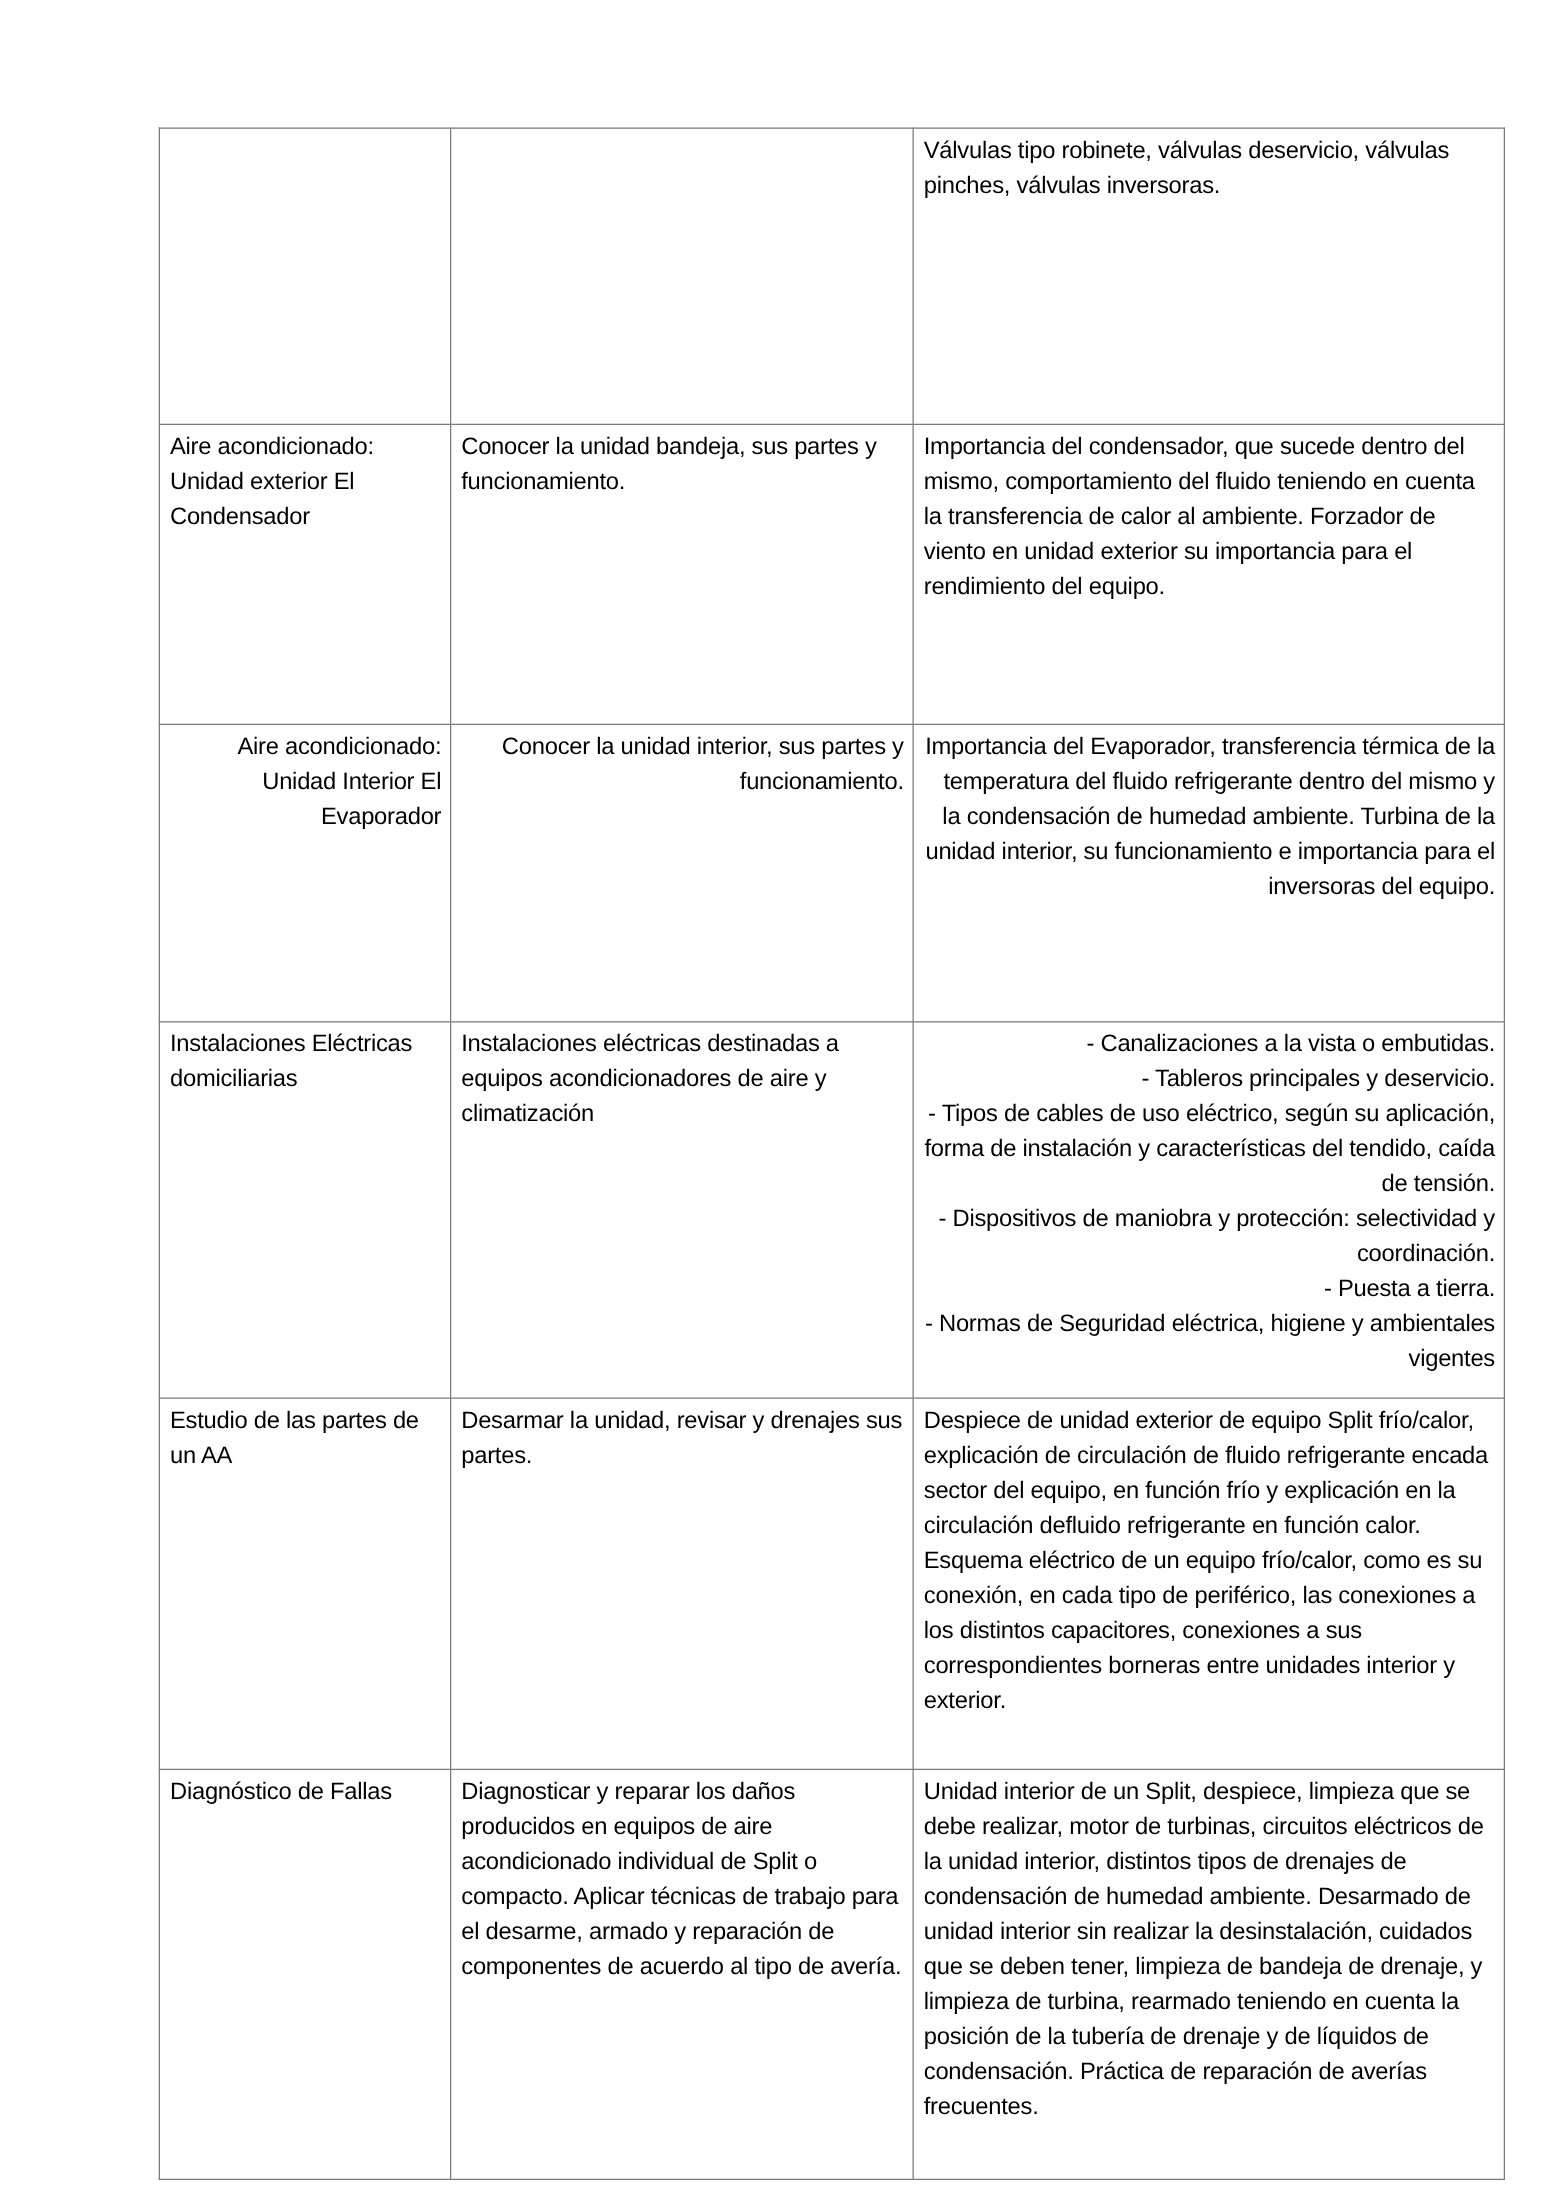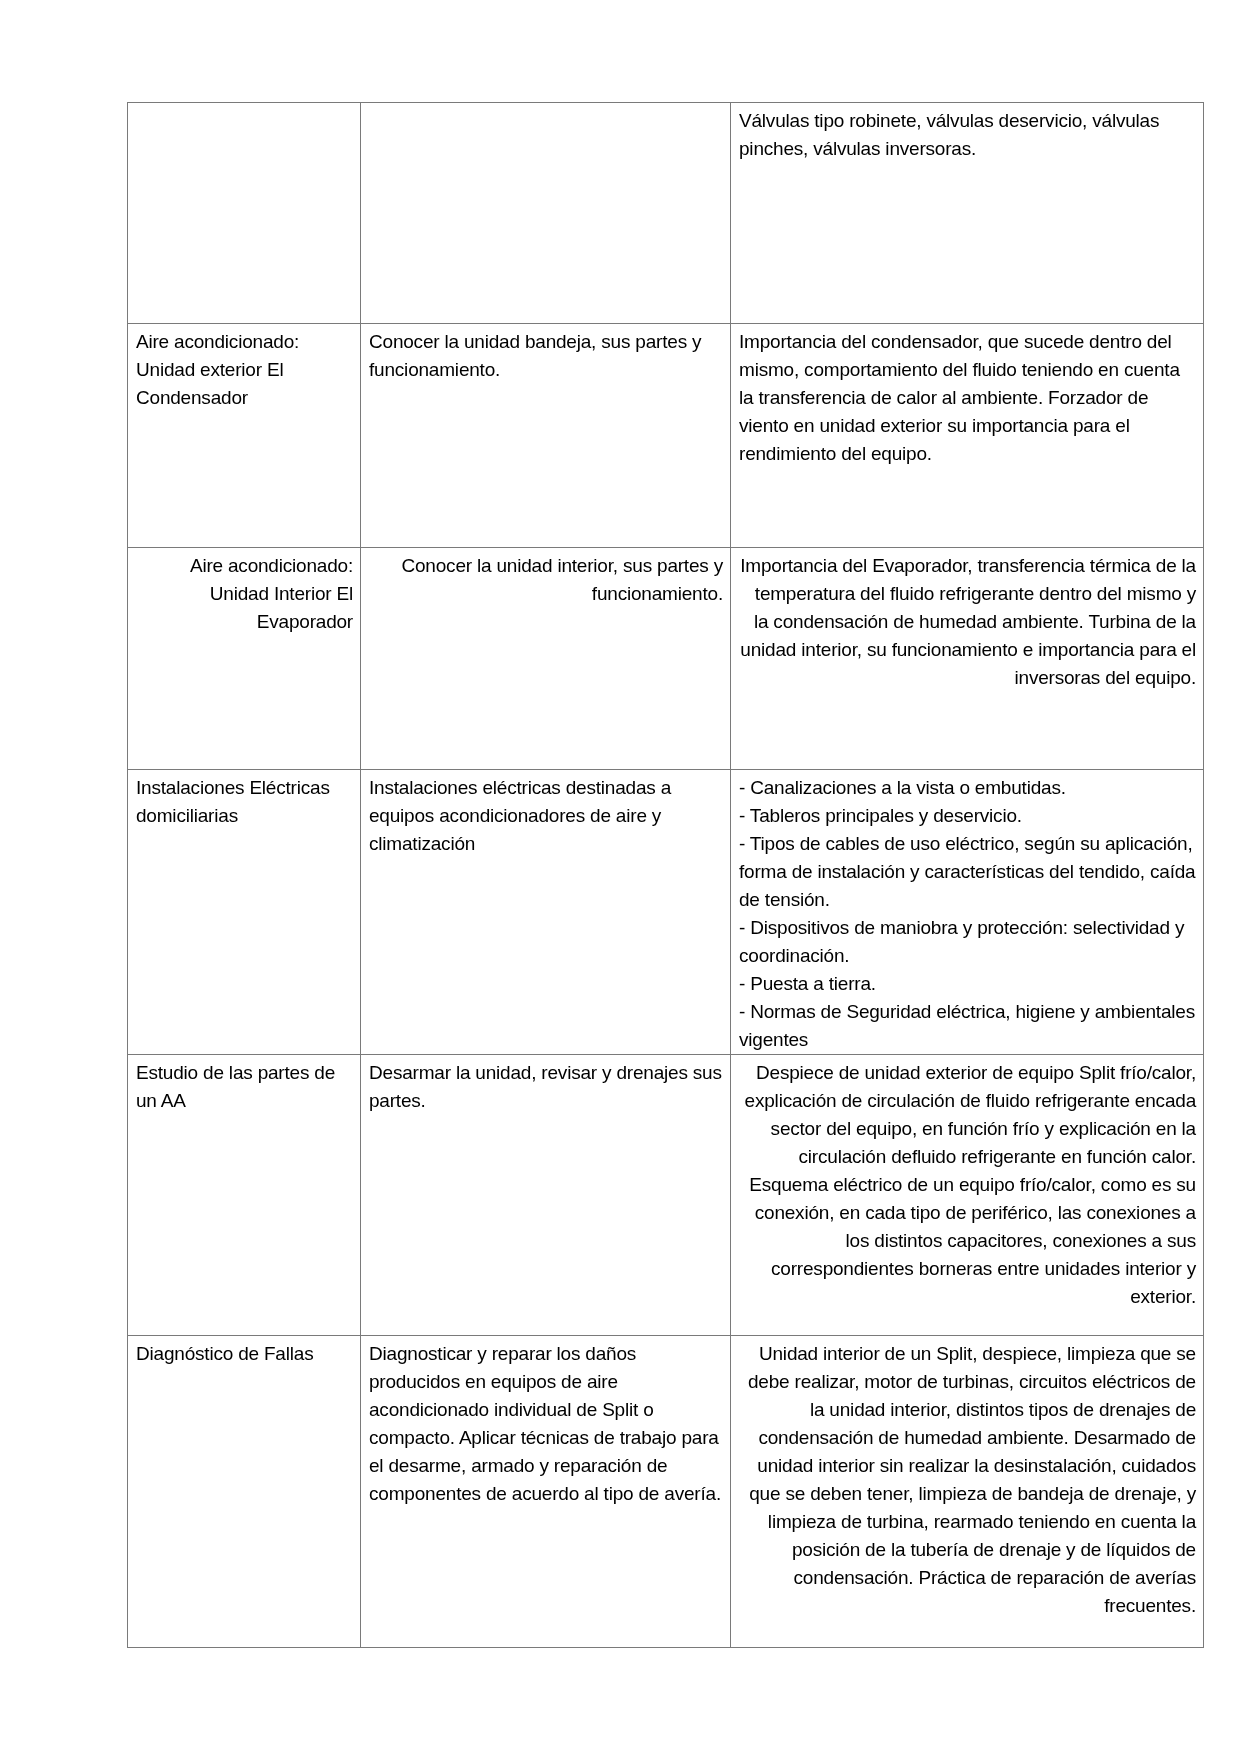--- a/index.html
+++ b/index.html
@@ -30,32 +30,32 @@
       width: 1076px;
       border-collapse: collapse;
       table-layout: fixed;
     }
     table.curriculum col.c1 { width: 233px; }
     table.curriculum col.c2 { width: 370px; }
     table.curriculum col.c3 { width: 473px; }
     table.curriculum td {
       border: 1.5px solid #7a7a7a;
       vertical-align: top;
-      padding: 4px 7px 0 8px;
+      padding: 4px 7px 16px 8px;
       font-size: 19px;
       line-height: 28px;
       letter-spacing: -0.2px;
       word-wrap: break-word;
     }
     table.curriculum td.col2 {
       border-left: 1.5px solid #222222;
     }
-    td.bullets { line-height: 25px; padding-top: 2px; }
+    td.bullets { line-height: 25px; padding-top: 2px; text-align: right; }
     td.bullets .line { display: block; }
-    td.dense { line-height: 25px; padding-top: 2px; text-align: right; }
+    td.dense { line-height: 25px; padding-top: 2px; }
     tr.r1 td { height: 216px; }
     tr.r2 td { height: 219px; }
     tr.r3 td { height: 217px; text-align: right; }
     tr.r4 td { height: 277px; }
     tr.r5 td { height: 276px; }
     tr.r6 td { height: 307px; }
   </style>
 </head>
 <body>
 

